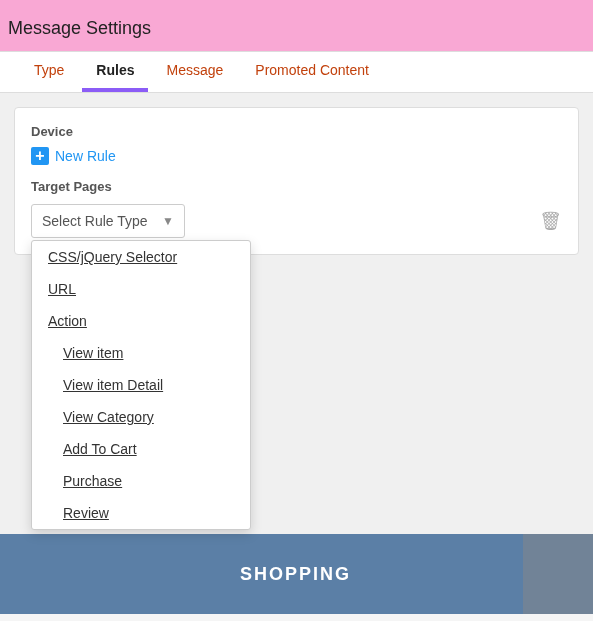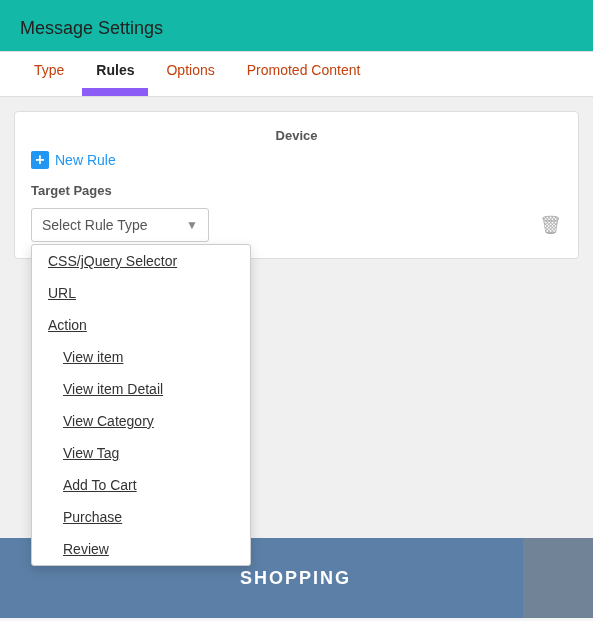--- a/index.html
+++ b/index.html
@@ -6,22 +6,22 @@
     body {
       font-family: -apple-system, BlinkMacSystemFont, "Segoe UI", Helvetica, Arial, sans-serif;
       font-size: 14px;
       background: #f5f5f5;
       width: 593px;
       height: 621px;
       overflow: hidden;
       color: #333;
     }
     .page-header {
-      background: #14b8a6;
-      padding: 18px 20px 12px 20px;
+      background: #f9a8d4;
+      padding: 18px 20px 12px 8px;
       border-bottom: 1px solid #ddd;
     }
     .page-title {
       font-size: 18px;
       font-weight: 500;
       color: #222;
     }
     .tabs {
       display: flex;
       background: #fff;
@@ -32,42 +32,41 @@
       padding: 10px 14px;
       cursor: pointer;
       font-size: 14px;
       color: #c2410c;
       border-bottom: 2px solid transparent;
       margin-right: 4px;
     }
     .tab.active {
       font-weight: 600;
       color: #222;
-      border-bottom: 8px solid #8b5cf6;
+      border-bottom: 4px solid #8b5cf6;
     }
     .main-content {
       background: #f0f0f0;
       padding: 14px;
       height: calc(621px - 100px);
       position: relative;
     }
     .card {
       background: #fff;
       border: 1px solid #ddd;
       border-radius: 4px;
       padding: 16px;
       position: relative;
     }
     .section-label {
       font-size: 13px;
       font-weight: 600;
       color: #555;
       margin-bottom: 8px;
       text-transform: none;
-      text-align: center;
     }
     .new-rule-btn {
       display: flex;
       align-items: center;
       gap: 6px;
       color: #2196F3;
       cursor: pointer;
       font-size: 14px;
       font-weight: 500;
       margin-bottom: 14px;
@@ -97,21 +96,21 @@
       gap: 8px;
       position: relative;
     }
     .select-dropdown {
       display: flex;
       align-items: center;
       justify-content: space-between;
       border: 1px solid #ccc;
       border-radius: 3px;
       padding: 8px 10px;
-      width: 178px;
+      width: 154px;
       background: #fff;
       cursor: pointer;
       font-size: 14px;
       color: #555;
     }
     .select-dropdown .arrow {
       color: #888;
       font-size: 12px;
     }
     .trash-icon {
@@ -206,21 +205,21 @@
 </head>
 <body>
 
 <div class="page-header">
   <span class="page-title">Message Settings</span>
 </div>
 
 <div class="tabs">
   <div class="tab">Type</div>
   <div class="tab active">Rules</div>
-  <div class="tab">Options</div>
+  <div class="tab">Message</div>
   <div class="tab">Promoted Content</div>
 </div>
 
 <div class="main-content">
   <div class="card">
     <div class="section-label">Device</div>
 
     <div class="new-rule-btn">
       <span class="new-rule-icon">+</span>
       <span>New Rule</span>
@@ -235,21 +234,20 @@
       </div>
       <span class="trash-icon">🗑</span>
 
       <div class="dropdown-menu">
         <div class="dropdown-item">CSS/jQuery Selector</div>
         <div class="dropdown-item">URL</div>
         <div class="dropdown-item">Action</div>
         <div class="dropdown-item sub-item">View item</div>
         <div class="dropdown-item sub-item">View item Detail</div>
         <div class="dropdown-item sub-item">View Category</div>
-        <div class="dropdown-item sub-item">View Tag</div>
         <div class="dropdown-item sub-item">Add To Cart</div>
         <div class="dropdown-item sub-item">Purchase</div>
         <div class="dropdown-item sub-item">Review</div>
 
       </div>
     </div>
   </div>
 
   <div class="footer-actions">
     <button class="btn-ok">OK</button>

